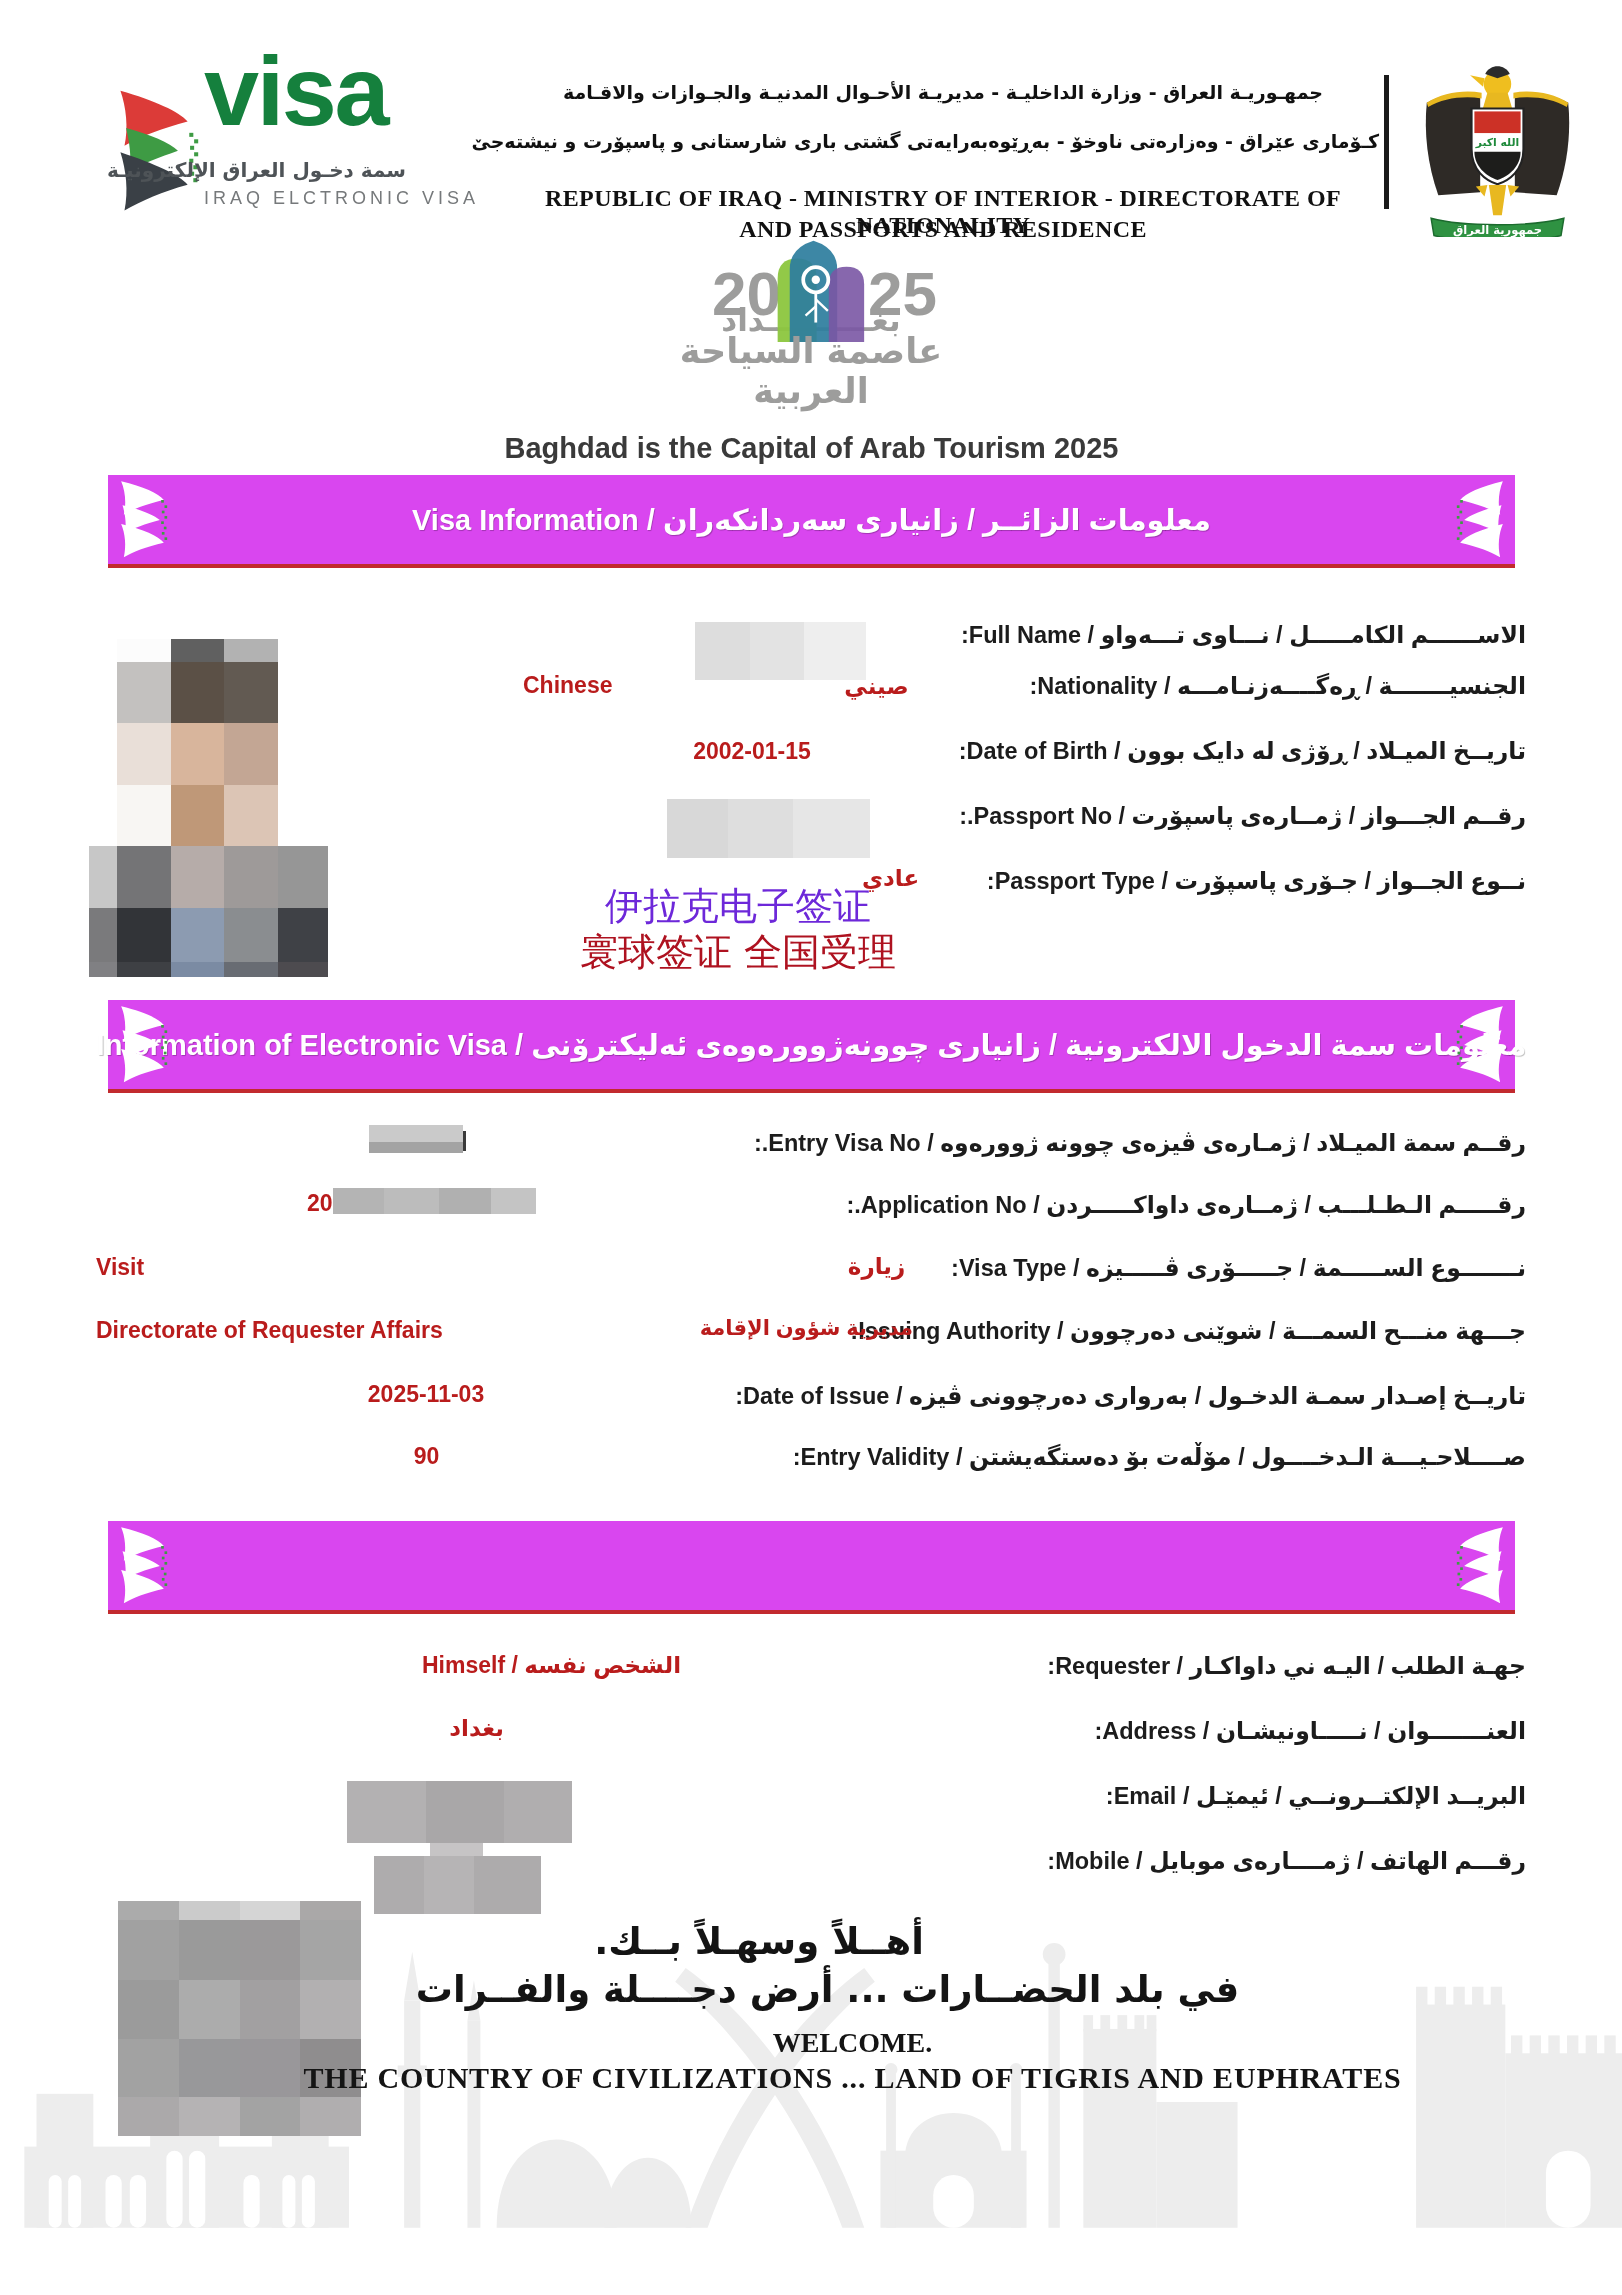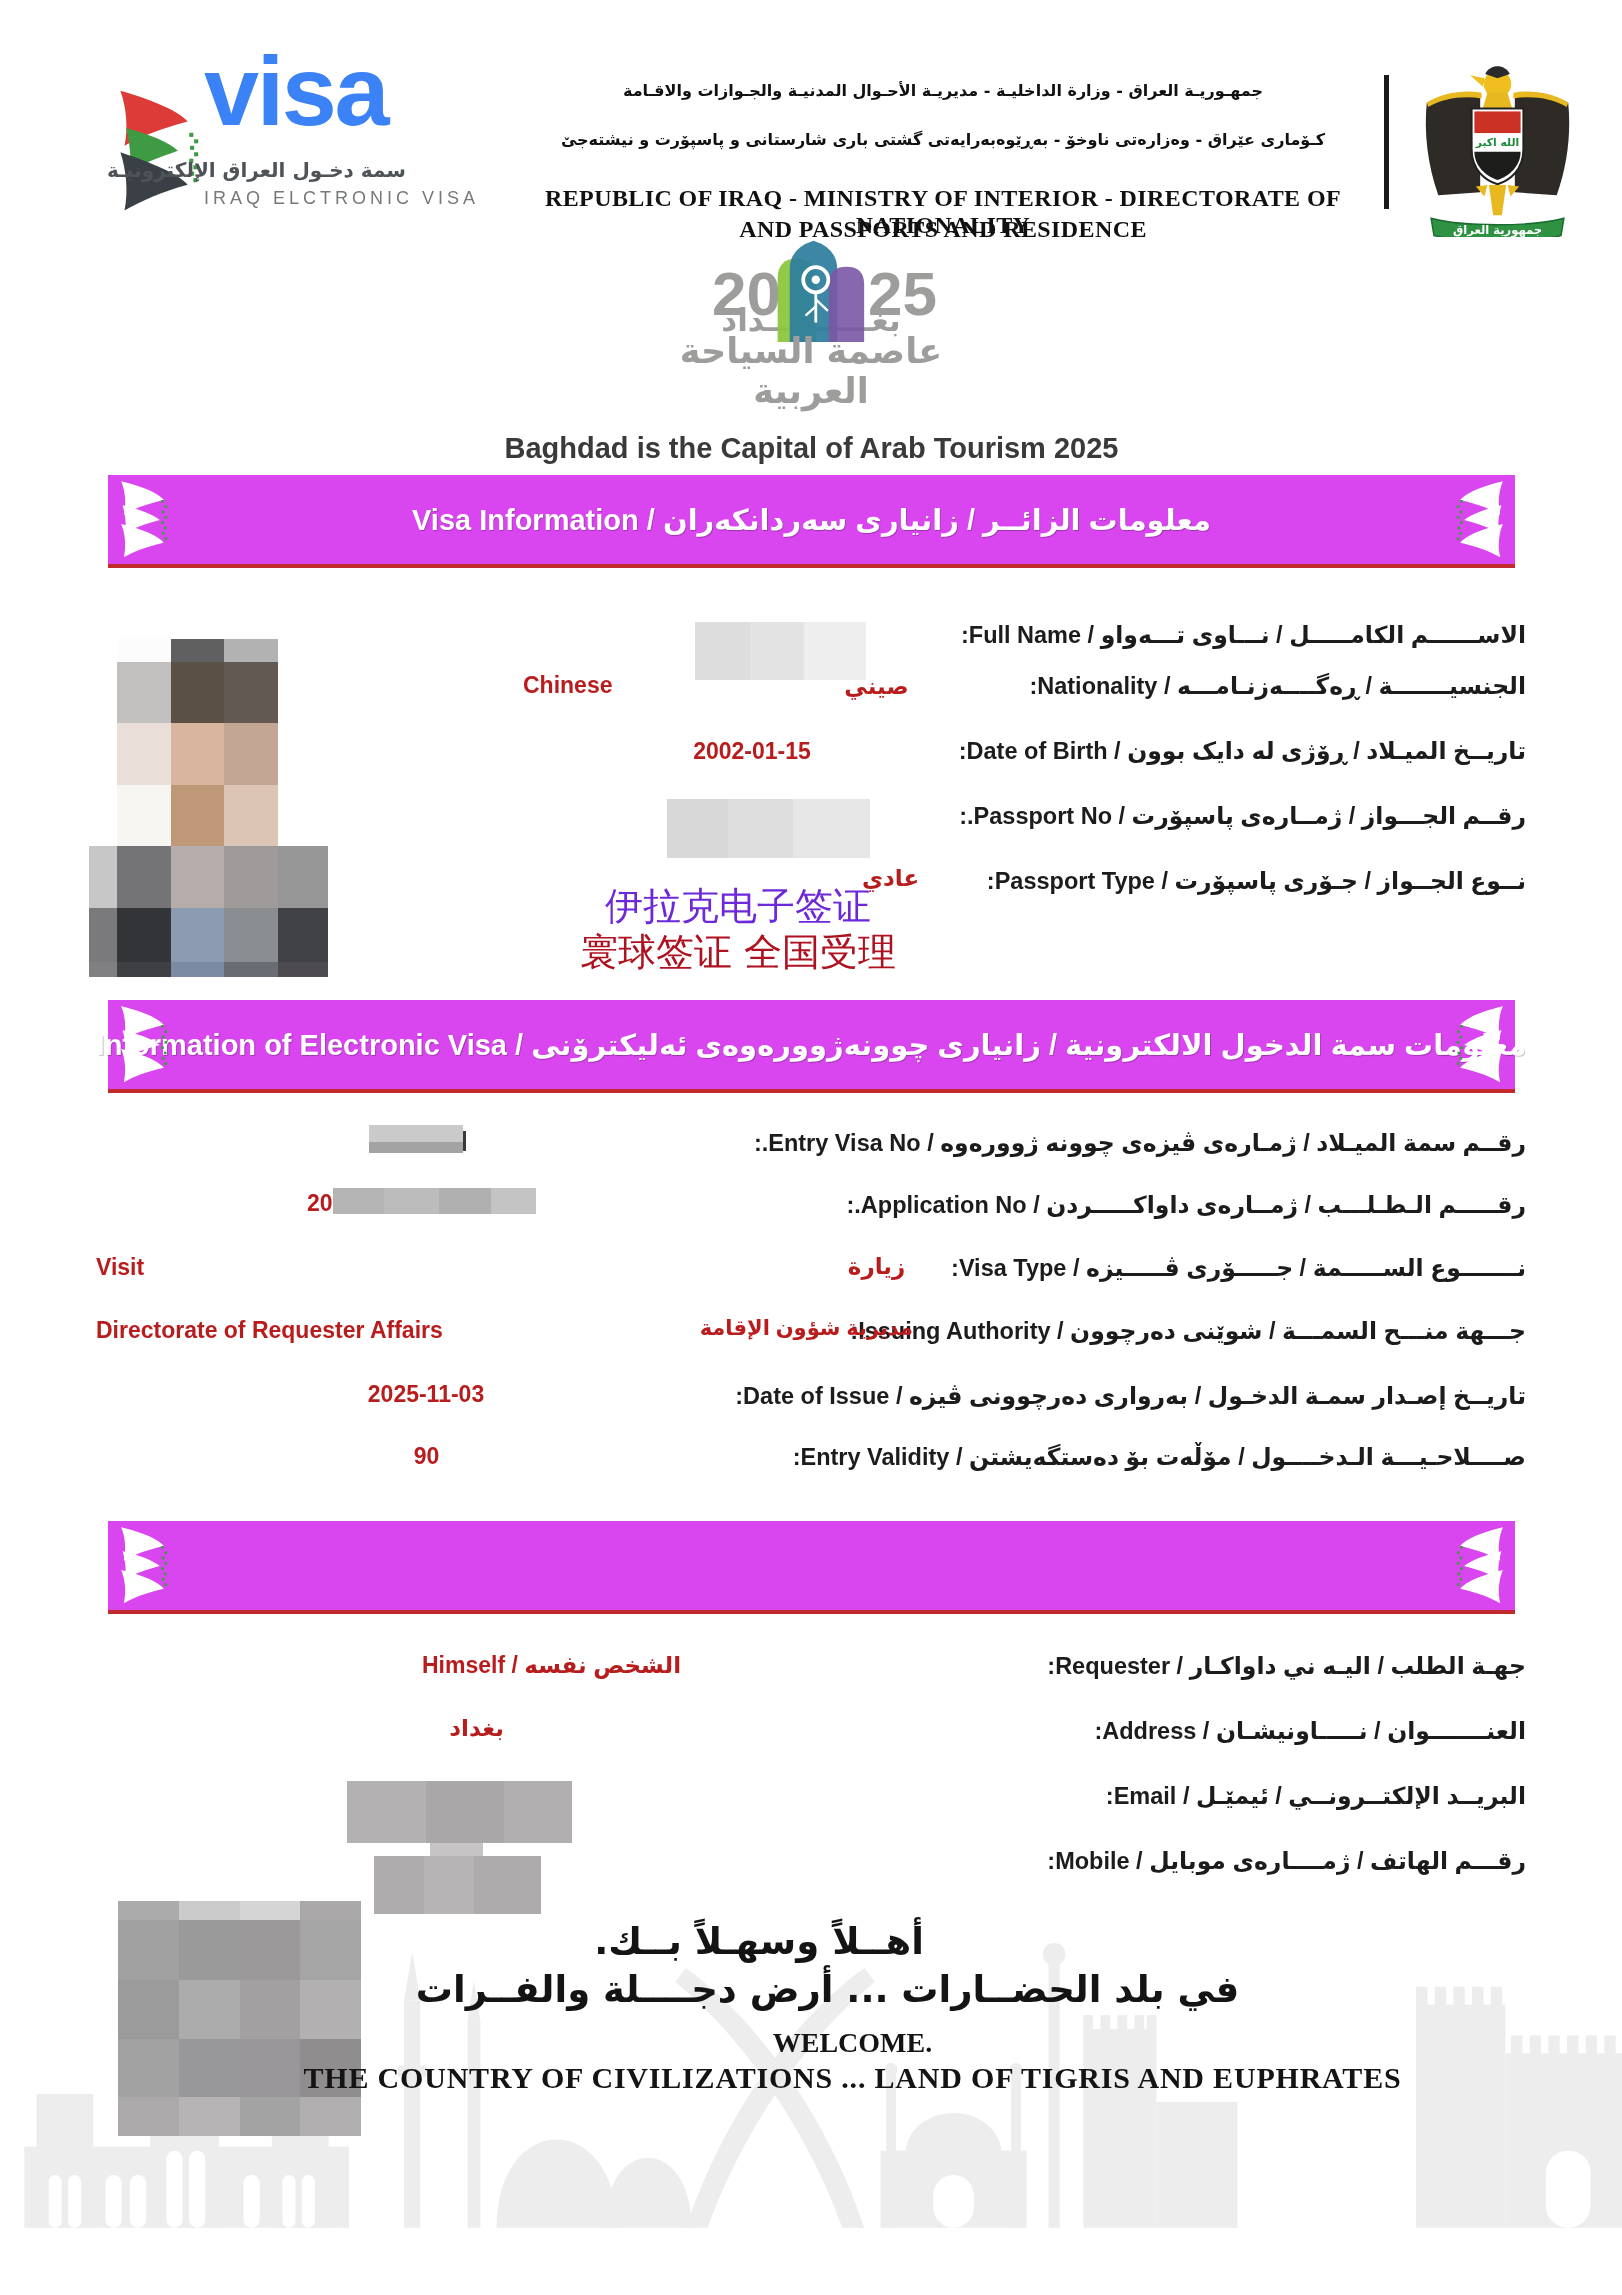--- a/index.html
+++ b/index.html
@@ -11,21 +11,21 @@
   .val{position:absolute;font-weight:bold;font-size:23px;color:#b91c1c;white-space:nowrap;
        font-family:"Liberation Sans","DejaVu Sans",sans-serif;}
   .center{text-align:center;}
   .banner{position:absolute;left:108px;width:1407px;height:89px;background:#d946ef;
           border-bottom:4px solid #C22A2E;display:flex;align-items:center;justify-content:center;}
   .banner-title{color:#ffffff;font-weight:bold;font-size:29px;direction:rtl;white-space:nowrap;
           font-family:"Liberation Sans","DejaVu Sans",sans-serif;text-shadow:0.8px 0.8px 0.8px rgba(0,0,0,.25);}
   .banner-end{position:absolute;top:4.9px;height:80px;width:63px;}
   .serif{font-family:"Liberation Serif","DejaVu Serif",serif;}
   .hdr-ar{position:absolute;left:507px;width:872px;text-align:center;direction:rtl;font-weight:bold;
-          font-size:16px;color:#111;white-space:nowrap;}
+          font-size:19px;color:#111;white-space:nowrap;}
   .hdr-en{position:absolute;left:507px;width:872px;text-align:center;font-weight:bold;
           font-size:24px;color:#111;letter-spacing:0.4px;}
   .redact{position:absolute;}
   .gray-logo{color:#9D9D9C;}
 </style>
 </head>
 <body>
 
 <div class="page">
 
@@ -37,21 +37,21 @@
       <rect x="88" y="54" width="5" height="5"></rect>
         <rect x="94" y="62" width="5" height="5"></rect>
       <rect x="89" y="70" width="5" height="5"></rect>
         <rect x="94" y="78" width="5" height="5"></rect>
       <rect x="88" y="86" width="5" height="5"></rect>
         <rect x="93" y="94" width="5" height="5"></rect>
       <rect x="89" y="102" width="5" height="5"></rect>
         <rect x="93" y="110" width="5" height="5"></rect>
     </g>
   </svg>
-  <div class="abs" style="left:204px;top:34px;font-size:99px;font-weight:bold;color:#3b82f6;letter-spacing:-2.4px;
+  <div class="abs" style="left:204px;top:34px;font-size:99px;font-weight:bold;color:#15803d;letter-spacing:-2.4px;
               font-family:'Liberation Sans','DejaVu Sans',sans-serif;">visa</div>
   <div class="abs" style="left:203px;top:158px;width:203px;text-align:center;direction:rtl;font-size:20px;
               font-weight:bold;color:#4E5357;white-space:nowrap;">سمة دخـول العراق الإلكترونيـة</div>
   <div class="abs" style="left:204px;top:188px;font-size:18px;color:#76797B;letter-spacing:4px;
               font-family:'Liberation Sans','DejaVu Sans',sans-serif;">IRAQ ELCTRONIC VISA</div>
 
   <div class="hdr-ar" style="top:81px;">جمهـوريـة العراق - وزارة الداخليـة - مديريـة الأحـوال المدنيـة والجـوازات والاقـامة</div>
   <div class="hdr-ar" style="top:130px;">كـۆماری عێراق - وەزارەتی ناوخۆ - بەڕێوەبەرایەتی گشتی باری شارستانی و پاسپۆرت و نیشتەجێ</div>
   <div class="hdr-en serif" style="top:185px;">REPUBLIC OF IRAQ - MINISTRY OF INTERIOR - DIRECTORATE OF NATIONALITY</div>
   <div class="hdr-en serif" style="top:216px;">AND PASSPORTS AND RESIDENCE</div>

